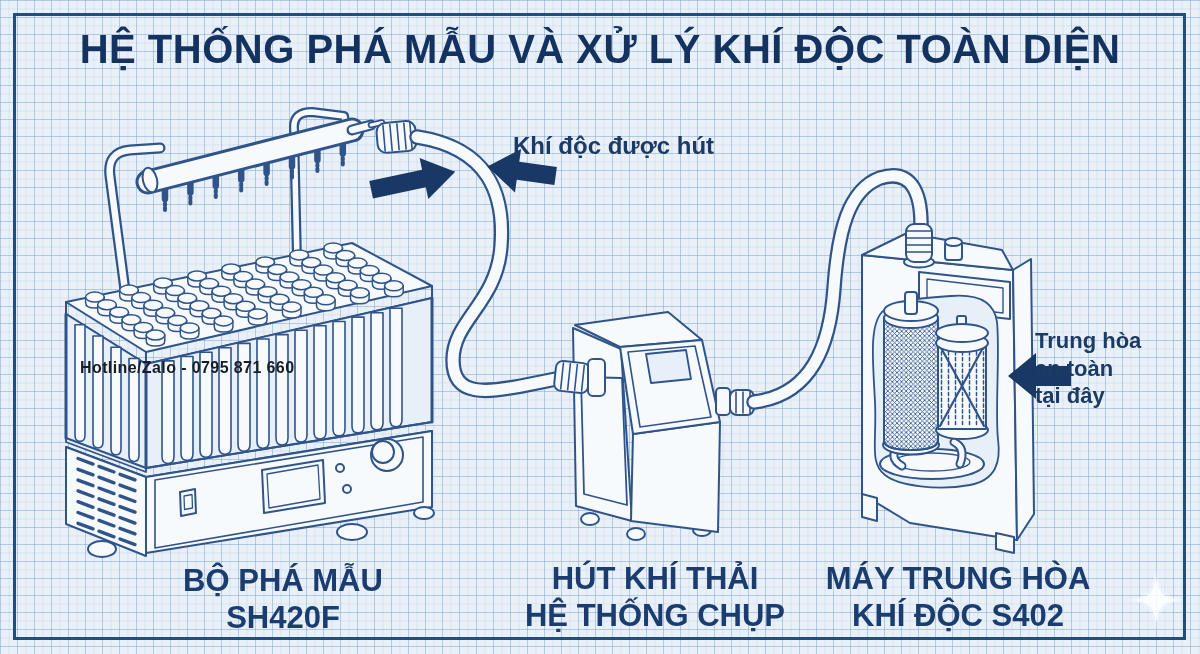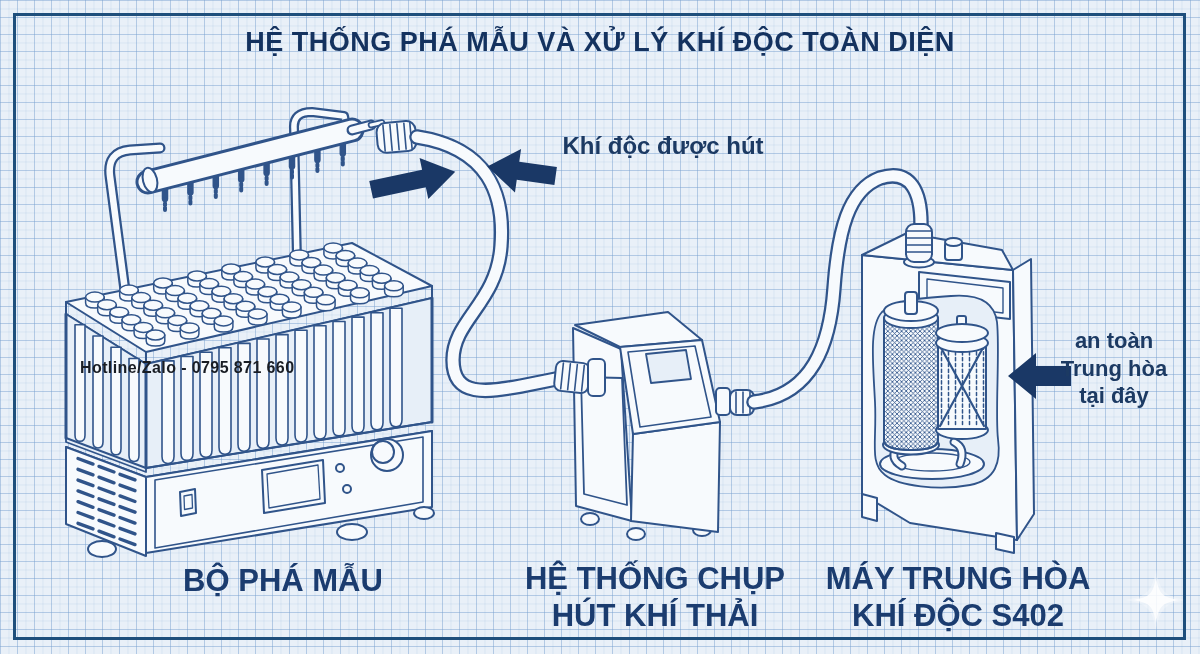--- a/index.html
+++ b/index.html
@@ -18,23 +18,23 @@
     border:3.5px solid var(--frame,#1f4f7c);pointer-events:none;}
   .art{position:absolute;left:0;top:0;width:1200px;height:654px;}
   .o{stroke:var(--line_art,#30548a);fill:none;stroke-linecap:round;stroke-linejoin:round;stroke-width:2;}
   .f{stroke:var(--line_art,#30548a);fill:var(--paper,#f7fafd);stroke-linejoin:round;stroke-width:2;}
   .fi{stroke:var(--line_art,#30548a);fill:var(--inner_panel,#e7eff8);stroke-linejoin:round;stroke-width:1.8;}
   .hz{stroke:var(--line_art,#30548a);stroke-width:15.5;fill:none;stroke-linecap:round;}
   .hzi{stroke:var(--paper,#f7fafd);stroke-width:11;fill:none;stroke-linecap:round;}
   .sld{fill:var(--arrow,#1a3866);stroke:none;}
   .meshline{stroke:var(--line_art,#30548a);stroke-width:.85;fill:none;}
   .txt{position:absolute;pointer-events:none;}
-  .title{top:27px;left:0;width:100%;text-align:center;font-size:27px;font-weight:800;
+  .title{top:27px;left:0;width:100%;text-align:center;font-size:40px;font-weight:800;
     letter-spacing:.5px;color:var(--title_text,#14325f);}
-  .ann{text-align:center;font-weight:700;color:var(--annotation_text,#1c3a63);line-height:1.22;}
+  .ann{font-weight:700;color:var(--annotation_text,#1c3a63);line-height:1.22;}
   #ann-suction{left:513px;top:131px;width:300px;font-size:24px;}
   #ann-neutral{left:1035px;top:327px;width:158px;font-size:22px;line-height:1.26;}
   .hotline{left:80px;top:359px;font-size:16px;font-weight:800;
     color:var(--hotline_text,#191d24);letter-spacing:.4px;}
   .dev-label{text-align:center;font-weight:800;color:var(--label_text,#1b3c6f);
     font-size:31px;line-height:1.2;}
   #lbl-digester{left:133px;top:562px;width:300px;}
   #lbl-extractor{left:505px;top:560px;width:300px;}
   #lbl-neutralizer{left:808px;top:560px;width:300px;}
   .ln-blk{display:block;}
@@ -350,31 +350,32 @@
 
   <div class="frame"></div>
 
   <div class="txt title">HỆ THỐNG PHÁ MẪU VÀ XỬ LÝ KHÍ ĐỘC TOÀN DIỆN</div>
 
   <div class="txt ann" id="ann-suction">
     <span class="ln-blk">Khí độc được hút</span>
   </div>
 
   <div class="txt ann" id="ann-neutral">
+    <span class="ln-blk">Trung hòa</span>
     <span class="ln-blk">an toàn</span>
-    <span class="ln-blk">Trung hòa</span>
     <span class="ln-blk">tại đây</span>
   </div>
 
   <div class="txt hotline">Hotline/Zalo - 0795 871 660</div>
 
   <div class="txt dev-label" id="lbl-digester">
     <span class="ln-blk">BỘ PHÁ MẪU</span>
+    <span class="ln-blk">SH420F</span>
   </div>
   <div class="txt dev-label" id="lbl-extractor">
+    <span class="ln-blk">HÚT KHÍ THẢI</span>
     <span class="ln-blk">HỆ THỐNG CHỤP</span>
-    <span class="ln-blk">HÚT KHÍ THẢI</span>
   </div>
   <div class="txt dev-label" id="lbl-neutralizer">
     <span class="ln-blk">MÁY TRUNG HÒA</span>
     <span class="ln-blk">KHÍ ĐỘC S402</span>
   </div>
 </div>
 
 </body></html>

